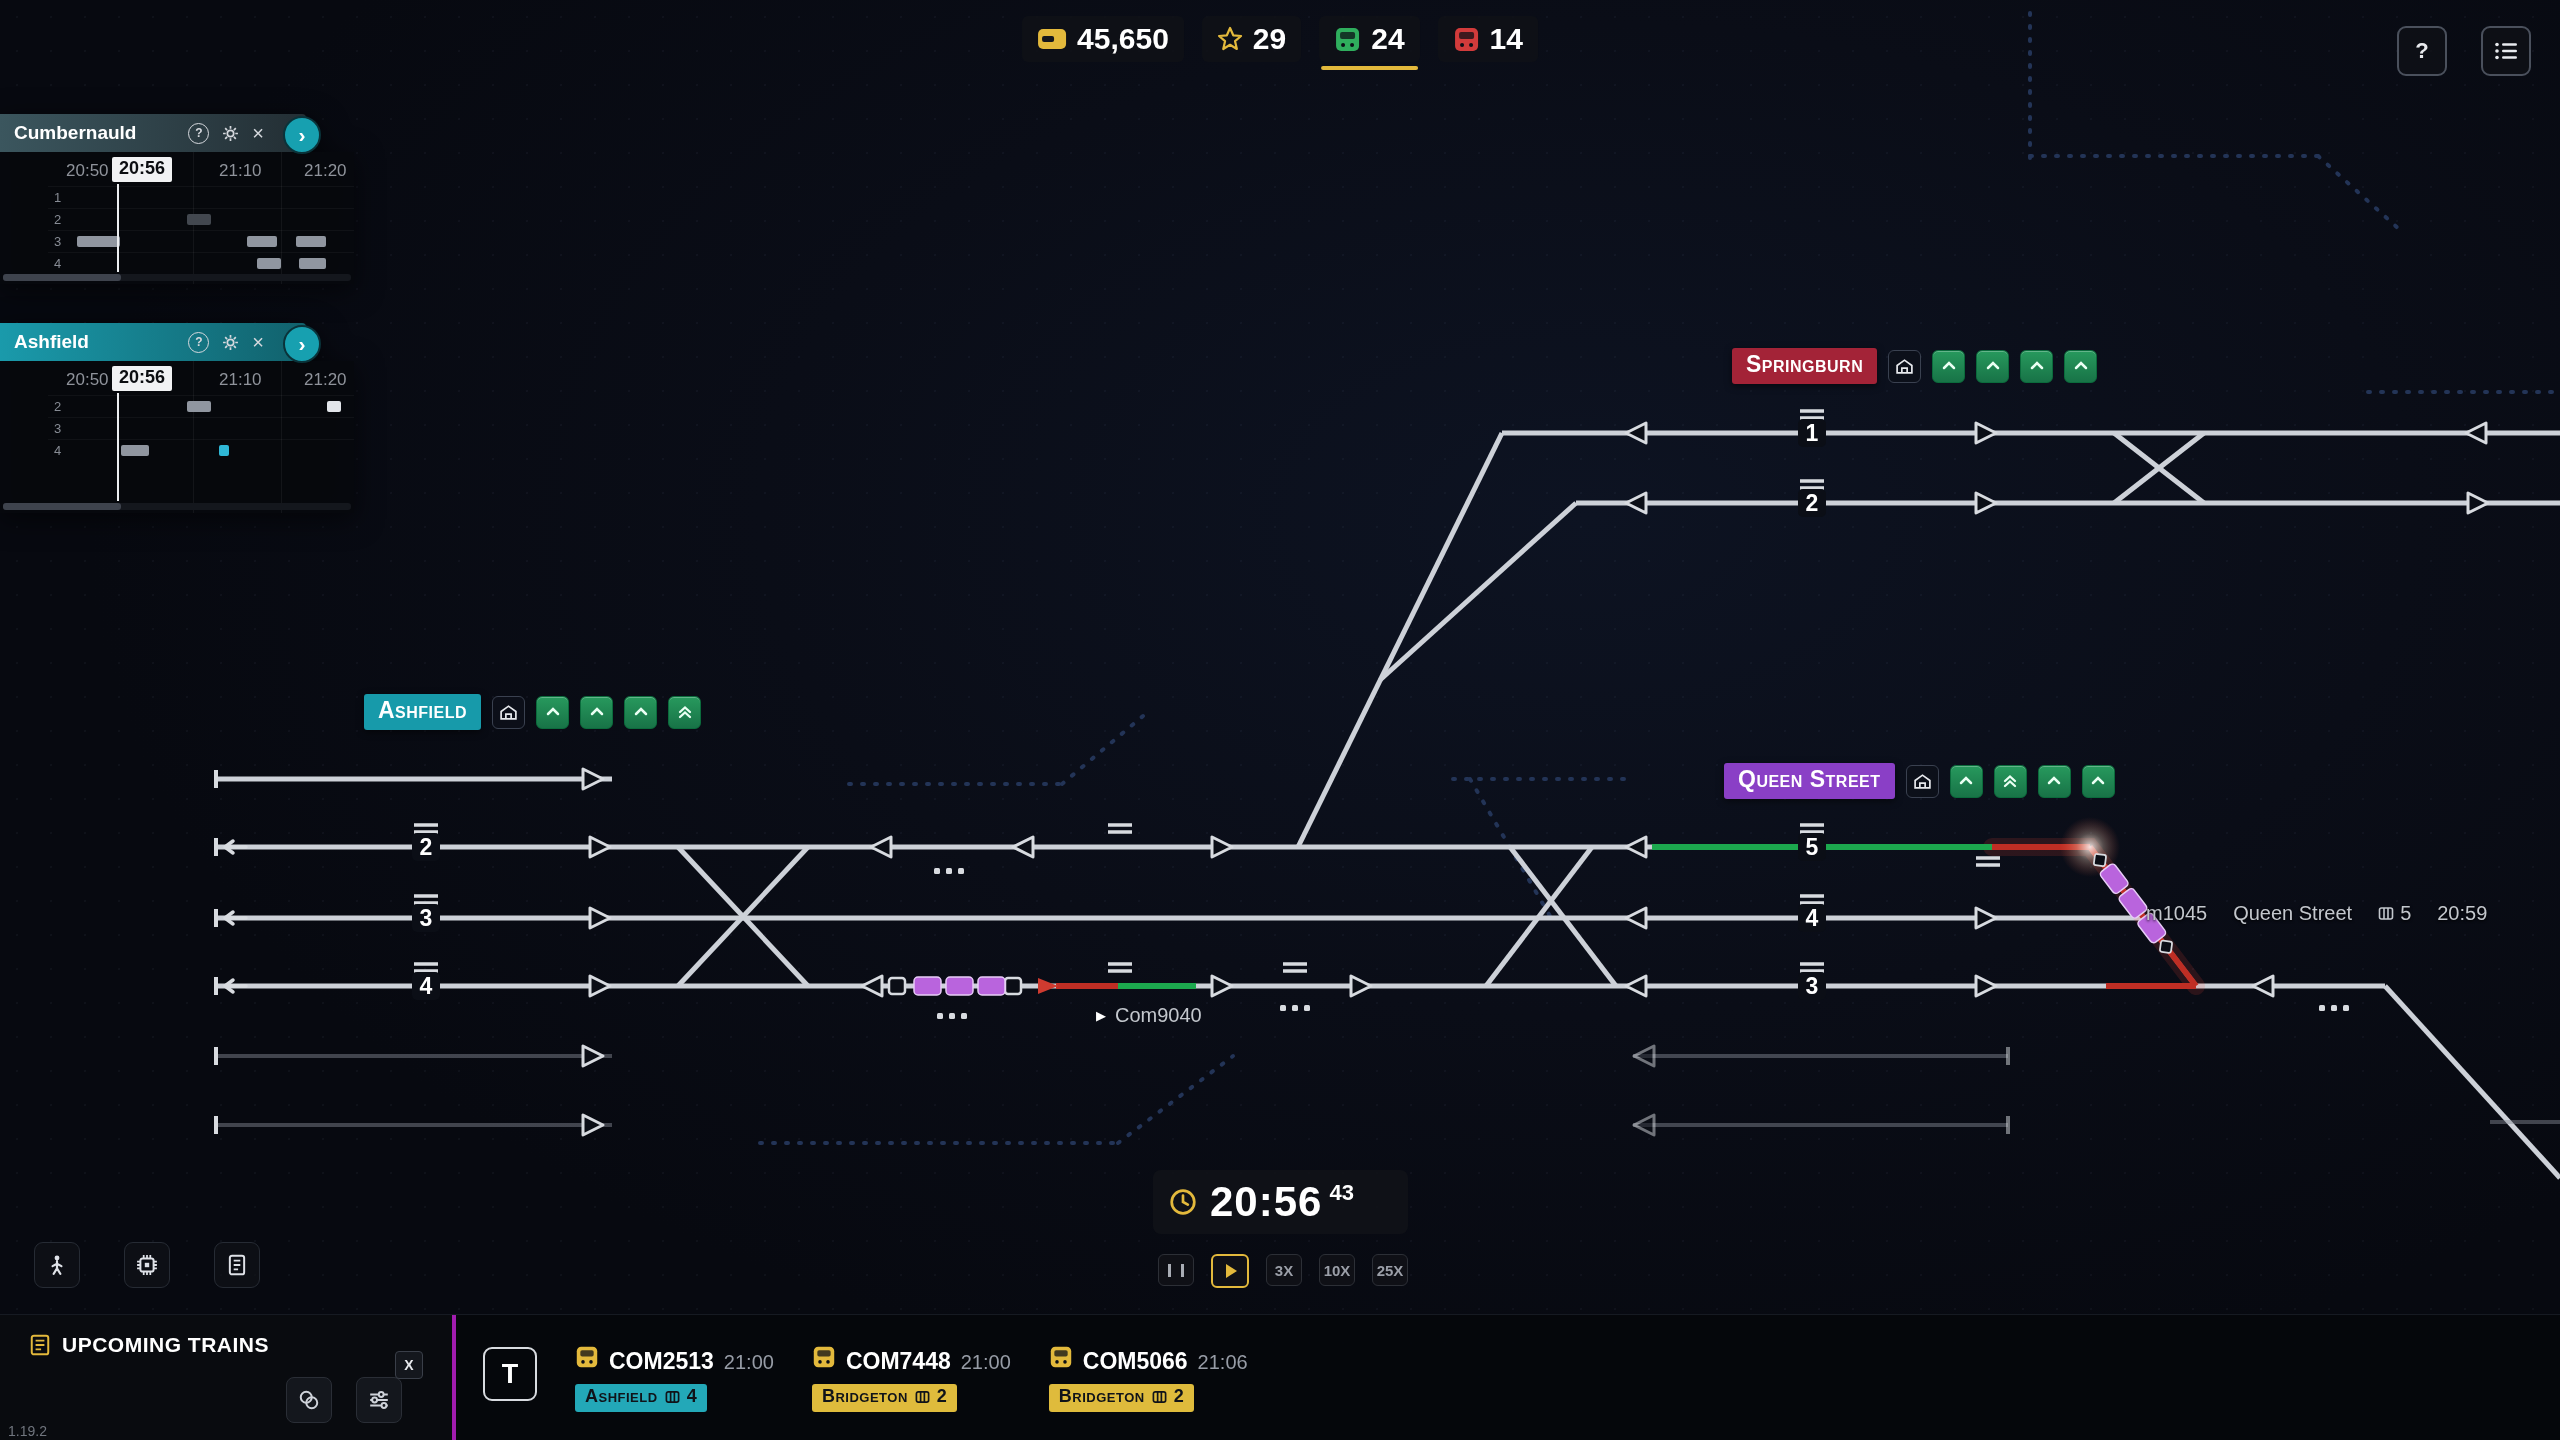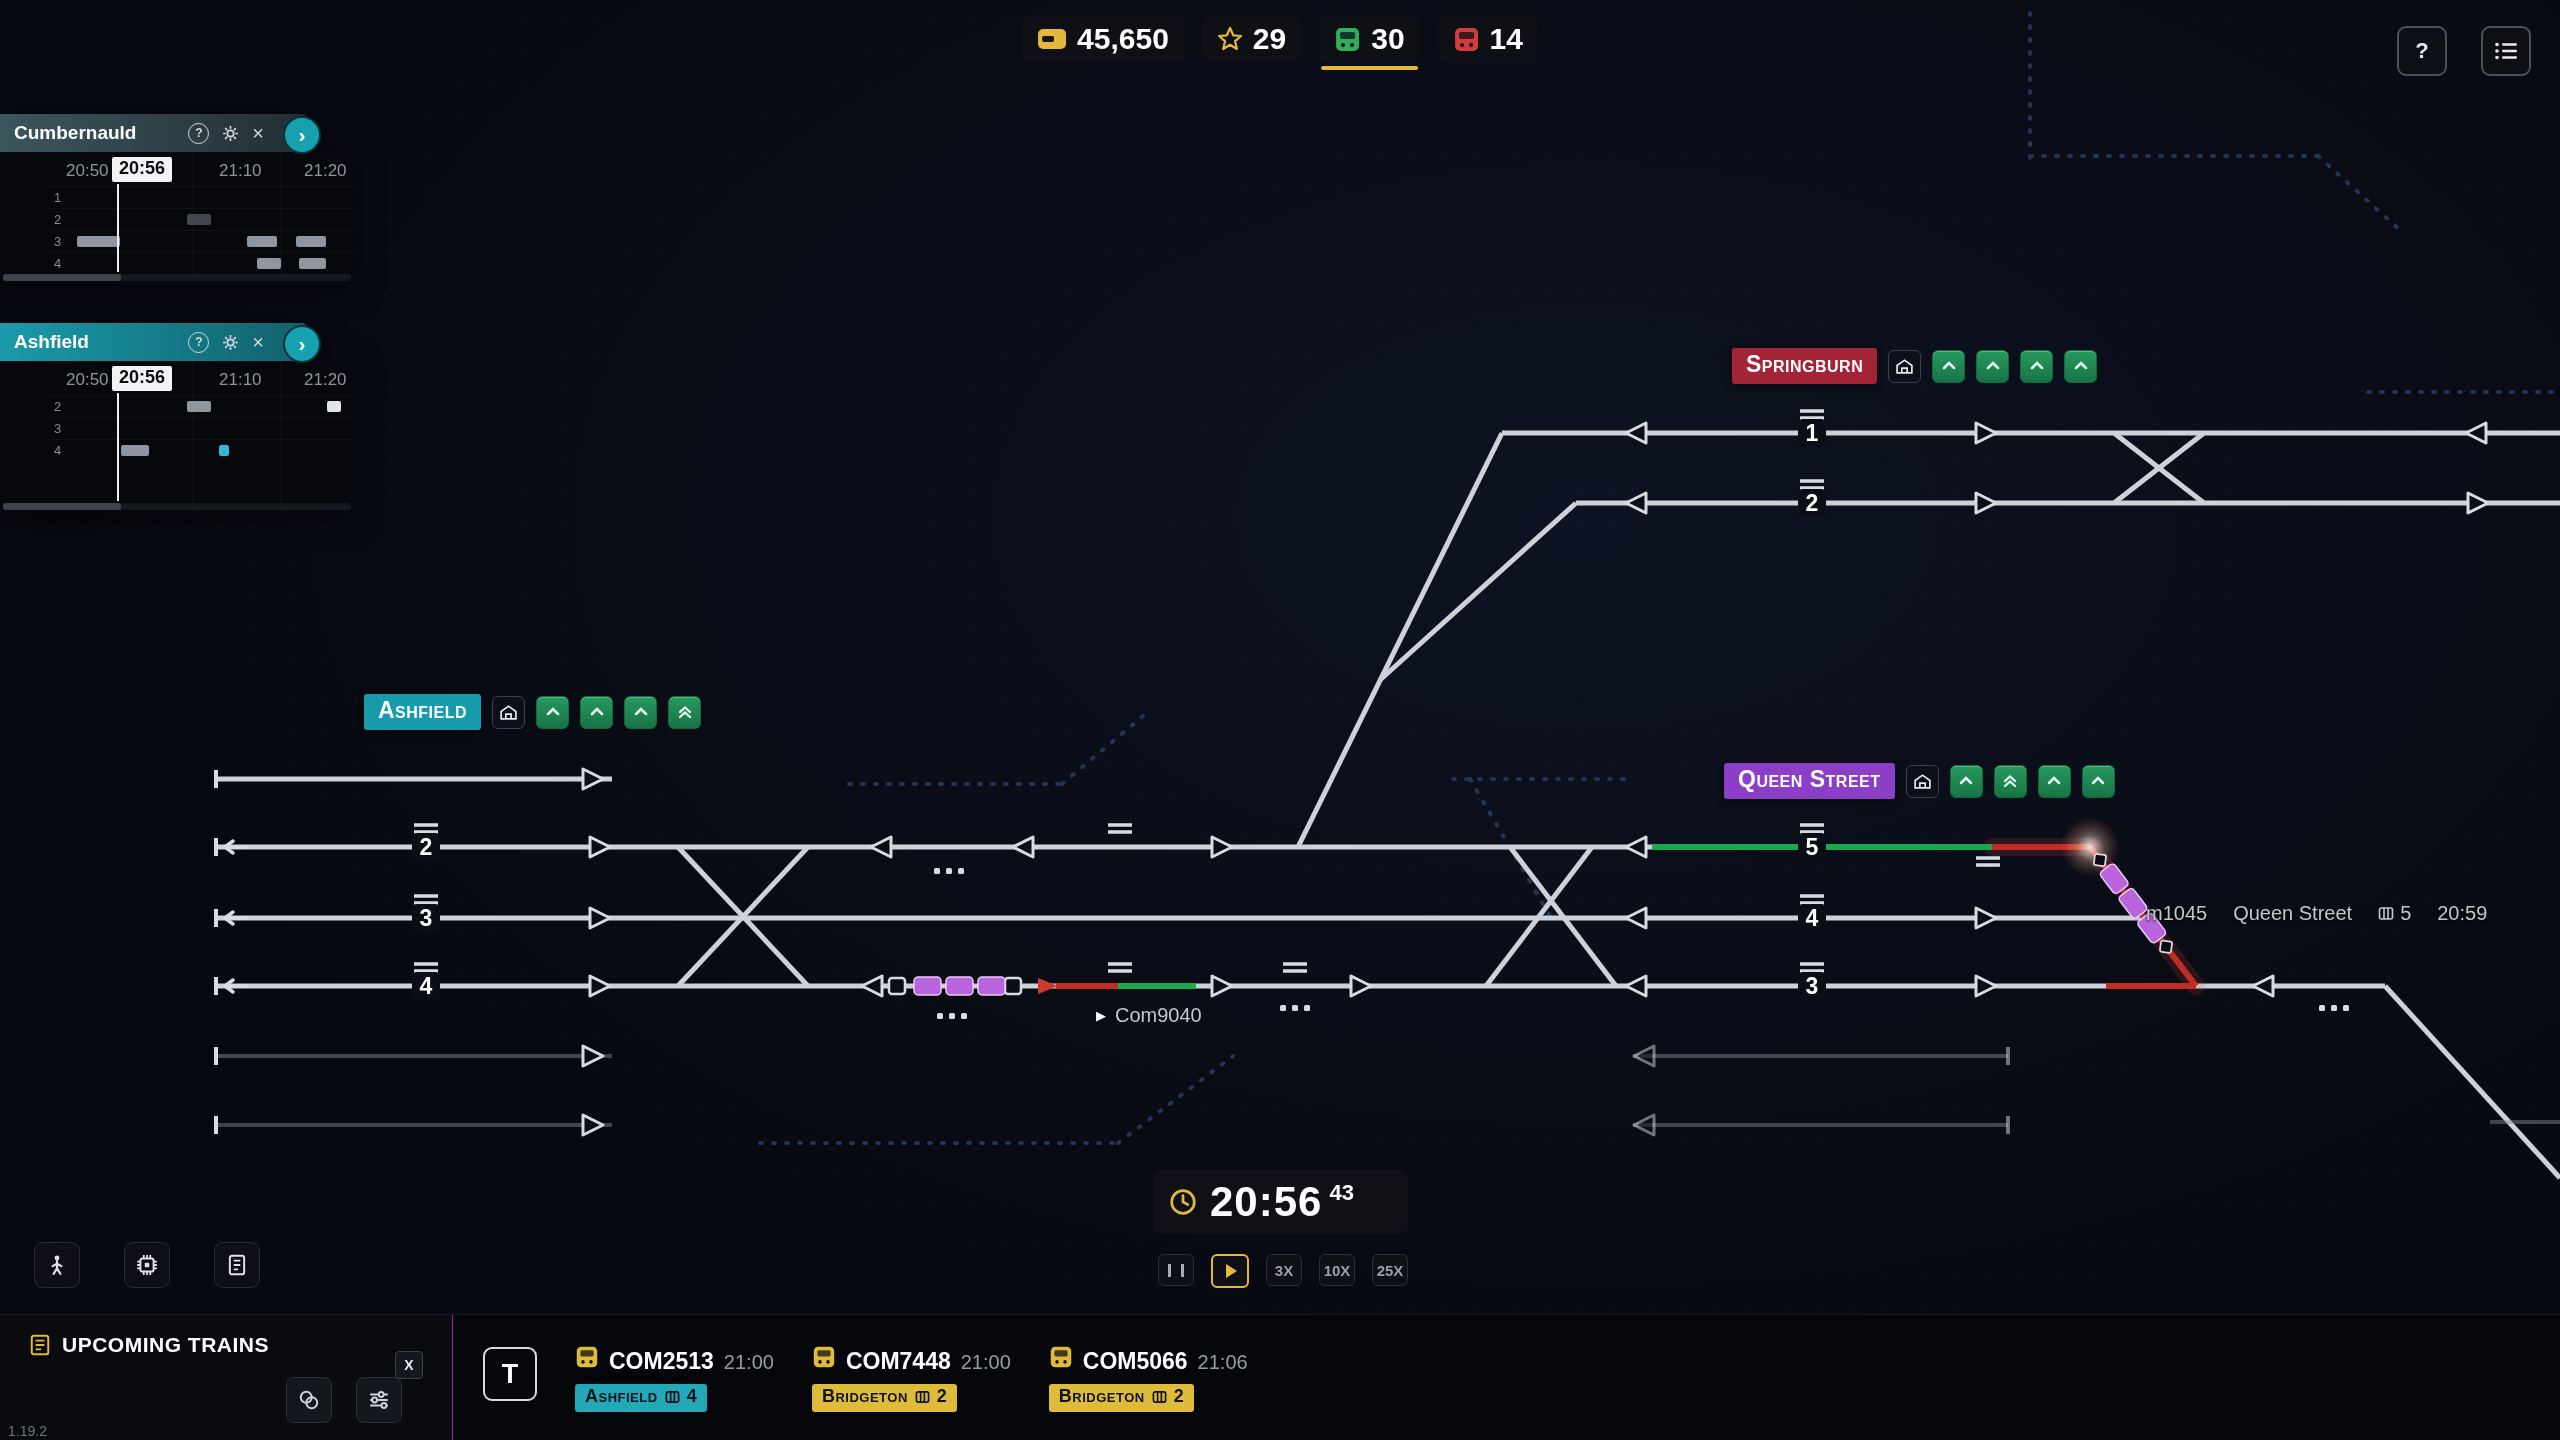--- a/index.html
+++ b/index.html
@@ -99,21 +99,21 @@
   .play-ic { width:0; height:0; border-left:11px solid var(--yellow,#e3b93c);
              border-top:7px solid transparent; border-bottom:7px solid transparent; margin-left:2px; }
   
   .fl { position:absolute; left:34px; top:1242px; display:flex; gap:44px; z-index:9; }
   .fl-btn { width:44px; height:44px; border-radius:9px; background:rgba(16,18,24,.72); border:1px solid #262b34;
             display:flex; align-items:center; justify-content:center; }
   
   .bbar { position:absolute; left:0; right:0; top:1314px; height:126px; background:rgba(5,7,11,.96);
           border-top:1px solid #161a22; z-index:10; }
   .ub-left { position:absolute; left:0; top:0; width:452px; height:100%;
-             background:rgba(255,255,255,.02); border-right:1px solid #a21caf; }
+             background:rgba(255,255,255,.02); border-right:4px solid #a21caf; }
   .ub-header { position:absolute; left:30px; top:18px; display:flex; gap:12px; align-items:center;
                font-size:21px; font-weight:bold; letter-spacing:.5px; color:#fff; }
   .ub-btn { position:absolute; width:44px; height:44px; border-radius:8px; background:#14171d;
             border:1px solid #2a2e36; display:flex; align-items:center; justify-content:center; }
   .ub-x { position:absolute; left:395px; top:36px; width:26px; height:26px; background:#14171d;
           border:1px solid #3a3f49; border-radius:4px; color:#e8eaee; font-size:14px; font-weight:bold;
           display:flex; align-items:center; justify-content:center; }
   .ub-cards { position:absolute; left:483px; top:30px; display:flex; gap:38px; align-items:flex-start; }
   .tbox { width:50px; height:50px; border:2.5px solid #d8dbe0; border-radius:9px; display:flex;
           align-items:center; justify-content:center; font-size:27px; font-weight:bold; color:#fff; margin-top:2px; }
@@ -344,21 +344,21 @@
       </svg>
       <span>29</span>
     </div>
     <div class="badge selected">
       <svg width="27" height="27" viewBox="0 0 27 27">
         <rect x="2" y="2" width="23" height="23" rx="5" fill="#2fae5d"></rect>
         <rect x="6" y="6" width="15" height="7" rx="2" fill="#0c0f16" opacity=".75"></rect>
         <circle cx="9" cy="19" r="2" fill="#0c0f16"></circle>
           <circle cx="18" cy="19" r="2" fill="#0c0f16"></circle>
       </svg>
-      <span>30</span>
+      <span>24</span>
     </div>
     <div class="badge">
       <svg width="27" height="27" viewBox="0 0 27 27">
         <rect x="2" y="2" width="23" height="23" rx="5" fill="#d23b3b"></rect>
         <rect x="6" y="6" width="15" height="7" rx="2" fill="#0c0f16" opacity=".75"></rect>
         <circle cx="9" cy="19" r="2" fill="#0c0f16"></circle>
           <circle cx="18" cy="19" r="2" fill="#0c0f16"></circle>
       </svg>
       <span>14</span>
     </div>

